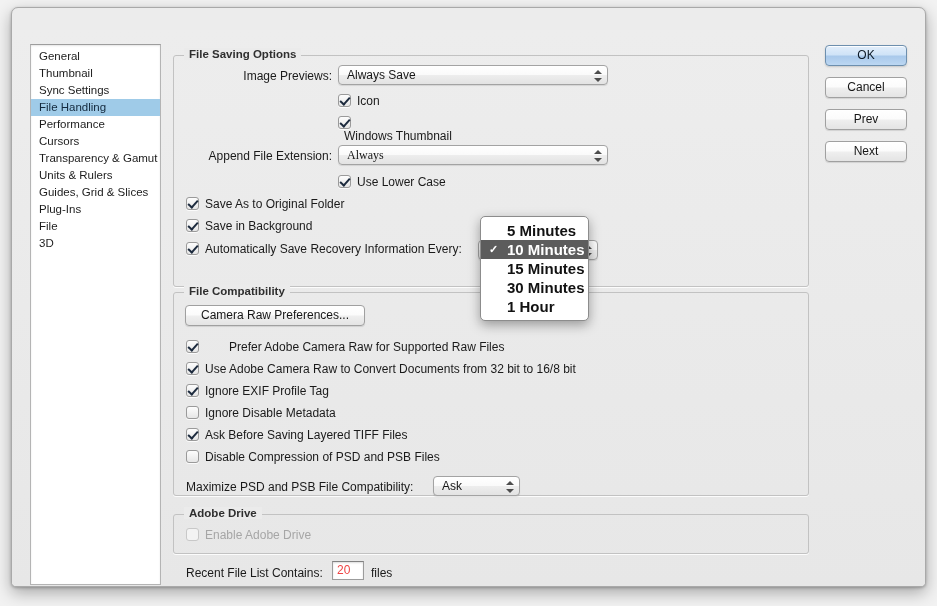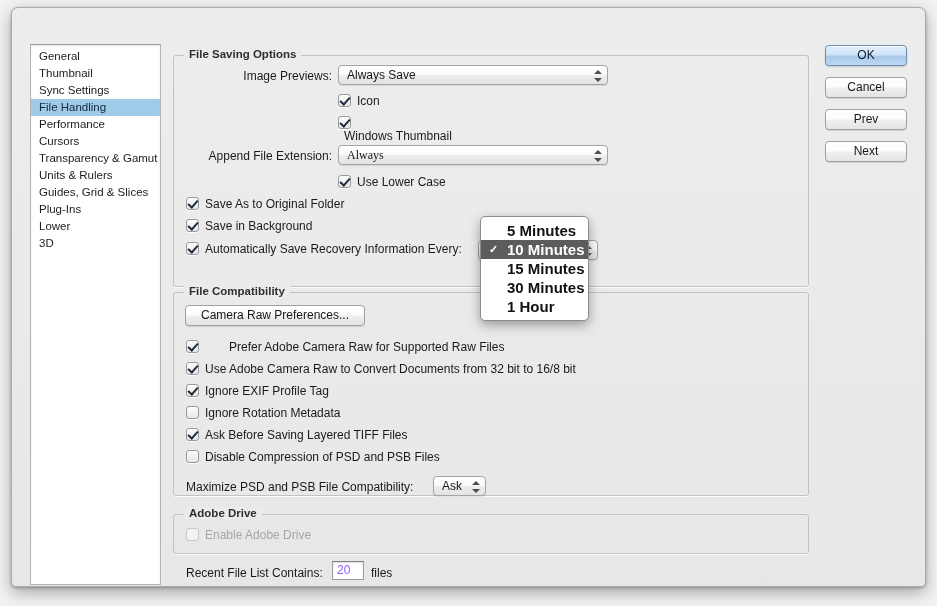--- a/index.html
+++ b/index.html
@@ -223,21 +223,21 @@
   
   .textfield {
     position: absolute;
     height: 19px;
     background: #ffffff;
     border: 1px solid #9c9c9c;
     border-top-color: #818181;
     box-sizing: border-box;
     box-shadow: inset 0 1px 2px rgba(0,0,0,0.14);
     font-size: 12px;
-    color: #8b5cf6;
+    color: #ef4444;
     line-height: 17px;
     padding: 0 4px;
     cursor: text;
   }
 
   
   .menu {
     position: absolute;
     background: #ffffff;
     border: 1px solid #8c8c8c;
@@ -284,21 +284,21 @@
         <div class="sidebar-item">General</div>
         <div class="sidebar-item">Thumbnail</div>
         <div class="sidebar-item">Sync Settings</div>
         <div class="sidebar-item selected">File Handling</div>
         <div class="sidebar-item">Performance</div>
         <div class="sidebar-item">Cursors</div>
         <div class="sidebar-item">Transparency &amp; Gamut</div>
         <div class="sidebar-item">Units &amp; Rulers</div>
         <div class="sidebar-item">Guides, Grid &amp; Slices</div>
         <div class="sidebar-item">Plug-Ins</div>
-        <div class="sidebar-item">Lower</div>
+        <div class="sidebar-item">File</div>
         <div class="sidebar-item">3D</div>
       </div>
     </div>
 
     <div class="btn default" style="left:813px; top:15px; width:82px;">OK</div>
     <div class="btn" style="left:813px; top:47px; width:82px;">Cancel</div>
     <div class="btn" style="left:813px; top:79px; width:82px;">Prev</div>
     <div class="btn" style="left:813px; top:111px; width:82px;">Next</div>
 
     <div class="groupbox" style="left:161px; top:25px; width:636px; height:232px;">
@@ -375,35 +375,35 @@
       <span class="cbtext">Use Adobe Camera Raw to Convert Documents from 32 bit to 16/8 bit</span>
     </div>
 
     <div class="checkrow" style="left:174px; top:354px;">
       <span class="cb checked"></span>
       <span class="cbtext">Ignore EXIF Profile Tag</span>
     </div>
 
     <div class="checkrow" style="left:174px; top:376px;">
       <span class="cb"></span>
-      <span class="cbtext">Ignore Rotation Metadata</span>
+      <span class="cbtext">Ignore Disable Metadata</span>
     </div>
 
     <div class="checkrow" style="left:174px; top:398px;">
       <span class="cb checked"></span>
       <span class="cbtext">Ask Before Saving Layered TIFF Files</span>
     </div>
 
     <div class="checkrow" style="left:174px; top:420px;">
       <span class="cb"></span>
       <span class="cbtext">Disable Compression of PSD and PSB Files</span>
     </div>
 
     <div class="lbl" style="left:174px; top:450px;">Maximize PSD and PSB File Compatibility:</div>
-    <div class="popup" style="left:421px; top:446px; width:53px;">
+    <div class="popup" style="left:421px; top:446px; width:87px;">
       <div class="ptext">Ask</div>
       <div class="steppers"></div>
     </div>
 
     <div class="groupbox" style="left:161px; top:484px; width:636px; height:40px;">
       <div class="legend">Adobe Drive</div>
     </div>
 
     <div class="checkrow" style="left:174px; top:498px;">
       <span class="cb disabled"></span>

